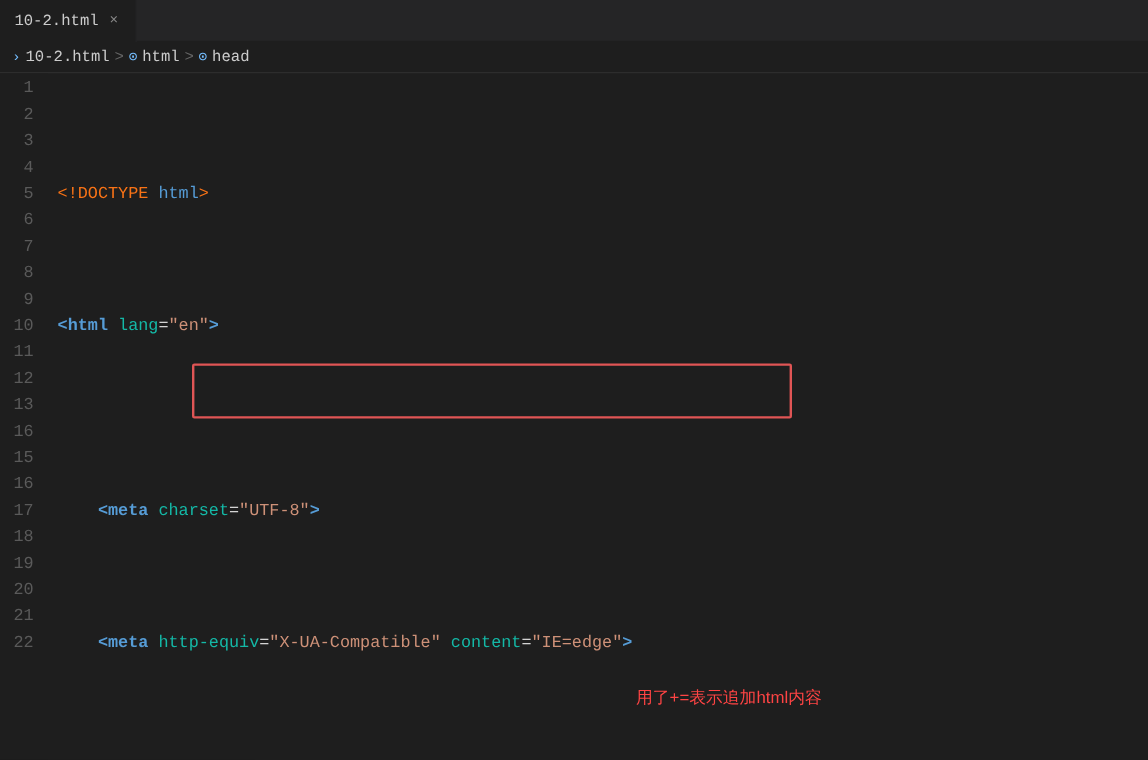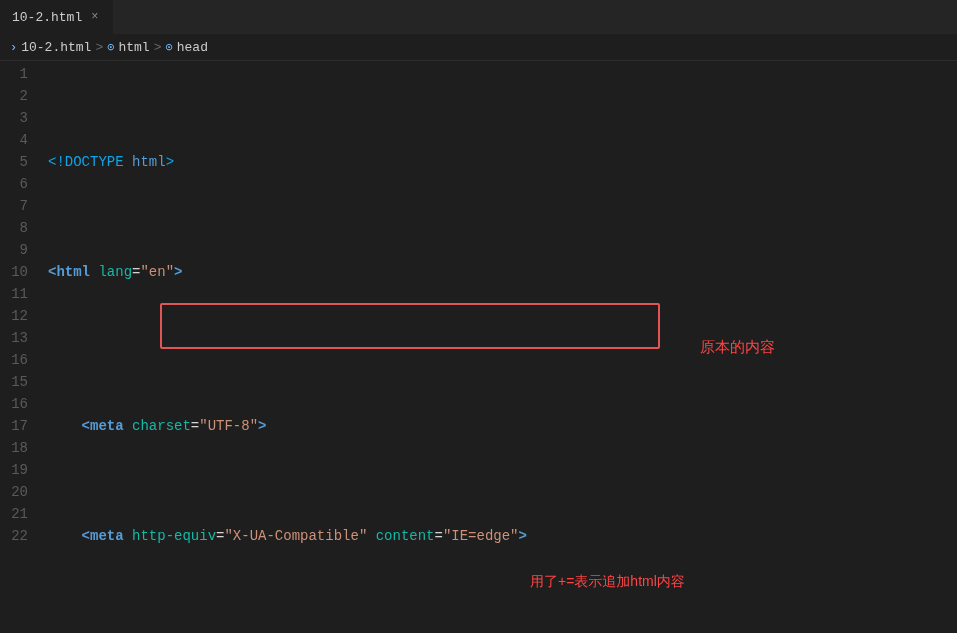--- a/index.html
+++ b/index.html
@@ -84,21 +84,21 @@
     }
     .code-line {
       display: flex;
       align-items: center;
       height: 22px;
       padding-left: 4px;
       position: relative;
     }
 
     
-    .c-gray    { color: #0ea5e9; }
+    .c-gray    { color: #f97316; }
     .c-blue    { color: #569cd6; }
     .c-white   { color: #d4d4d4; }
     .c-attr    { color: #14b8a6; text-align: right; }
     .c-tag     { color: #569cd6; font-weight: bold; }
     .c-string  { color: #ce9178; }
 
     
     .red-box {
       position: absolute;
       border: 2px solid #e05555;
@@ -241,23 +241,20 @@
     
     
 
     
     
 
     
     <div class="red-box" style="top: 242px; left: 120px; width: 500px; height: 46px;"></div>
 
     
-    <div class="annotation" style="top: 253px; left: 635px;">
-      <span>原本的内容</span>
-    </div>
 
     
     <div class="annotation2" style="top: 465px; left: 490px;">
       <div>用了+=表示追加html内容</div>
       
     </div>
 
   </div>
 </div>
 

